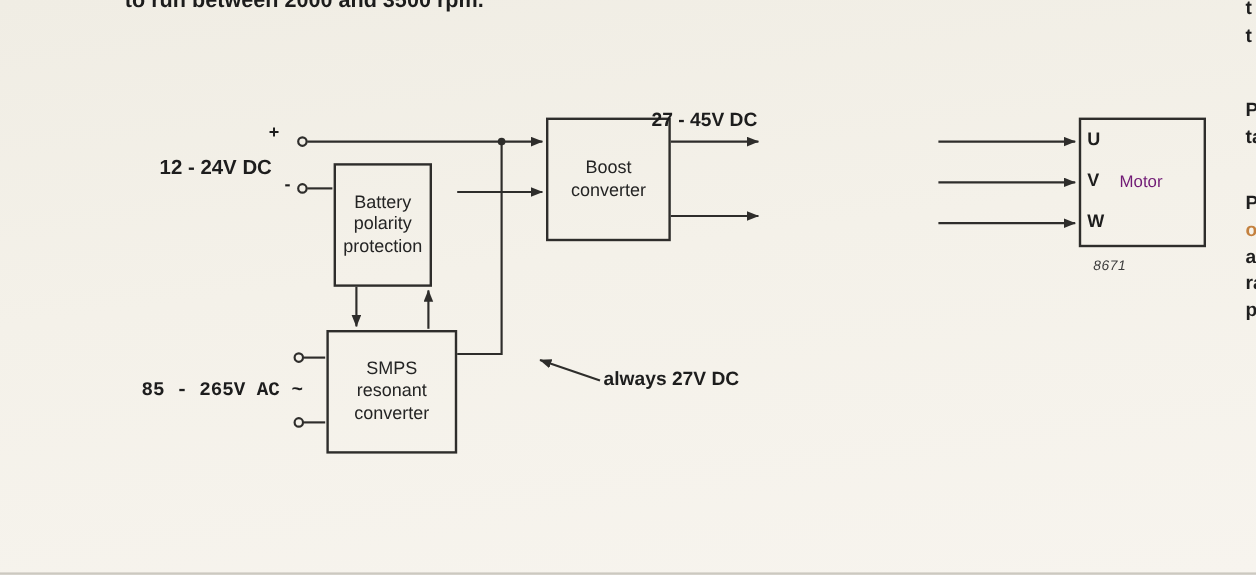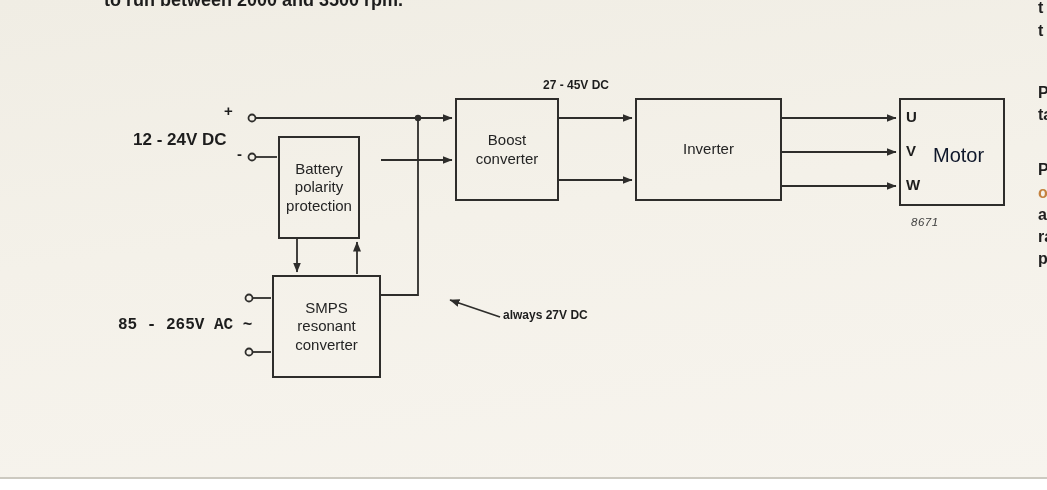--- a/index.html
+++ b/index.html
@@ -48,22 +48,22 @@
   }
   .bold { font-weight: 700; }
   .term {
     position: absolute;
     font-weight: 700;
     font-size: 15px;
     color: #1d1d1d;
   }
   .motor-word {
     position: absolute;
-    font-size: 20px;
-    color: #0f172a;
+    font-size: 14px;
+    color: #701a75;
   }
   .fig-num {
     position: absolute;
     font-size: 11.5px;
     letter-spacing: 0.5px;
     color: #3c3c3c;
   }
   .top-text {
     position: absolute;
     left: 104px; top: -10px;
@@ -163,32 +163,29 @@
   </div>
 
   <div class="box" style="left:272px; top:275px; width:109px; height:103px; padding:0 15px;">
     <span>SMPS resonant converter</span>
   </div>
 
   <div class="box" style="left:455px; top:98px; width:104px; height:103px; padding:0 14px;">
     <span>Boost converter</span>
   </div>
 
-  <div class="box" style="left:635px; top:98px; width:147px; height:103px;">
-    <span>Inverter</span>
-  </div>
 
   <div class="box box-motor" style="left:899px; top:98px; width:106px; height:108px;">
     <span class="term" style="left:5px; top:8px;">U</span>
     <span class="term" style="left:5px; top:42px;">V</span>
     <span class="term" style="left:5px; top:76px;">W</span>
     <span class="motor-word" style="left:32px; top:43px;">Motor</span>
   </div>
 
   <div class="lbl bold" style="left:133px; top:130px; font-size:17px;">12 - 24V DC</div>
   <div class="lbl bold" style="left:224px; top:102px; font-size:15px;">+</div>
   <div class="lbl bold" style="left:237px; top:145px; font-size:15px;">-</div>
   <div class="lbl bold" style="left:118px; top:316px; font-size:16px;font-family:Liberation Mono, monospace;">85 - 265V AC ~</div>
-  <div class="lbl bold" style="left:543px; top:78px; font-size:12px;">27 - 45V DC</div>
-  <div class="lbl bold" style="left:503px; top:308px; font-size:12px;">always 27V DC</div>
+  <div class="lbl bold" style="left:543px; top:92px; font-size:16px;">27 - 45V DC</div>
+  <div class="lbl bold" style="left:503px; top:308px; font-size:16px;">always 27V DC</div>
   <div class="fig-num" style="left:911px; top:216px;font-style:italic;">8671</div>
 
 </div>
 
 </body></html>

